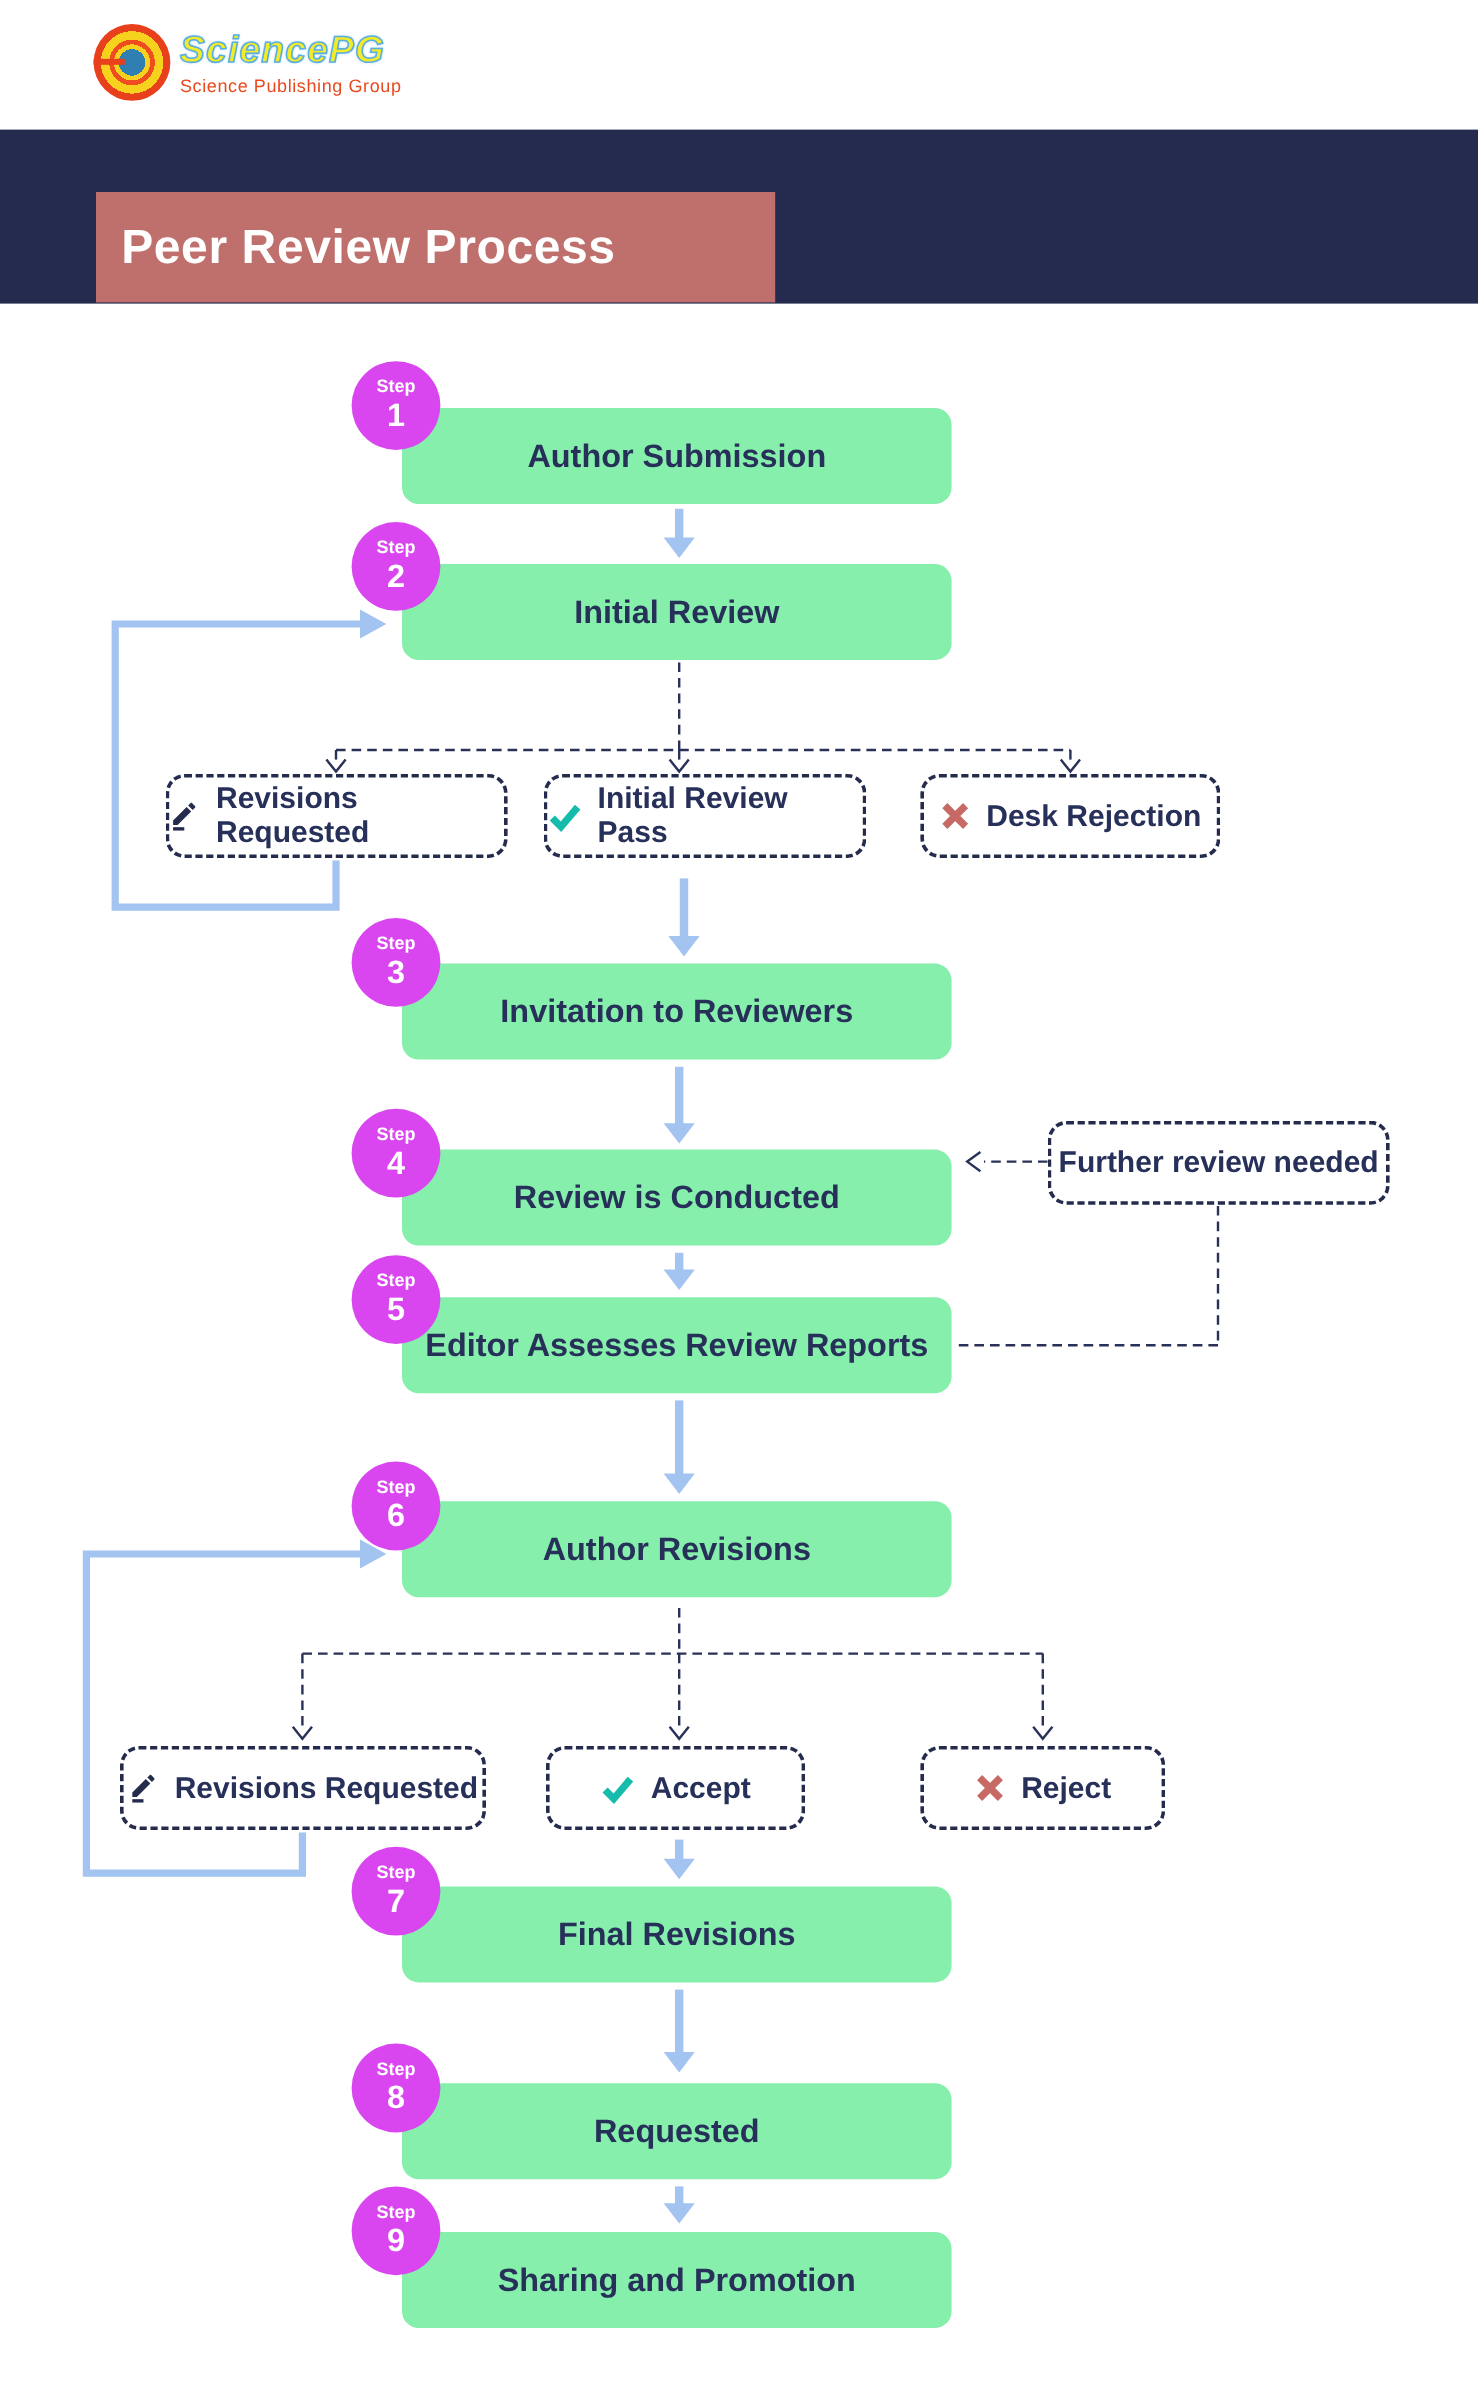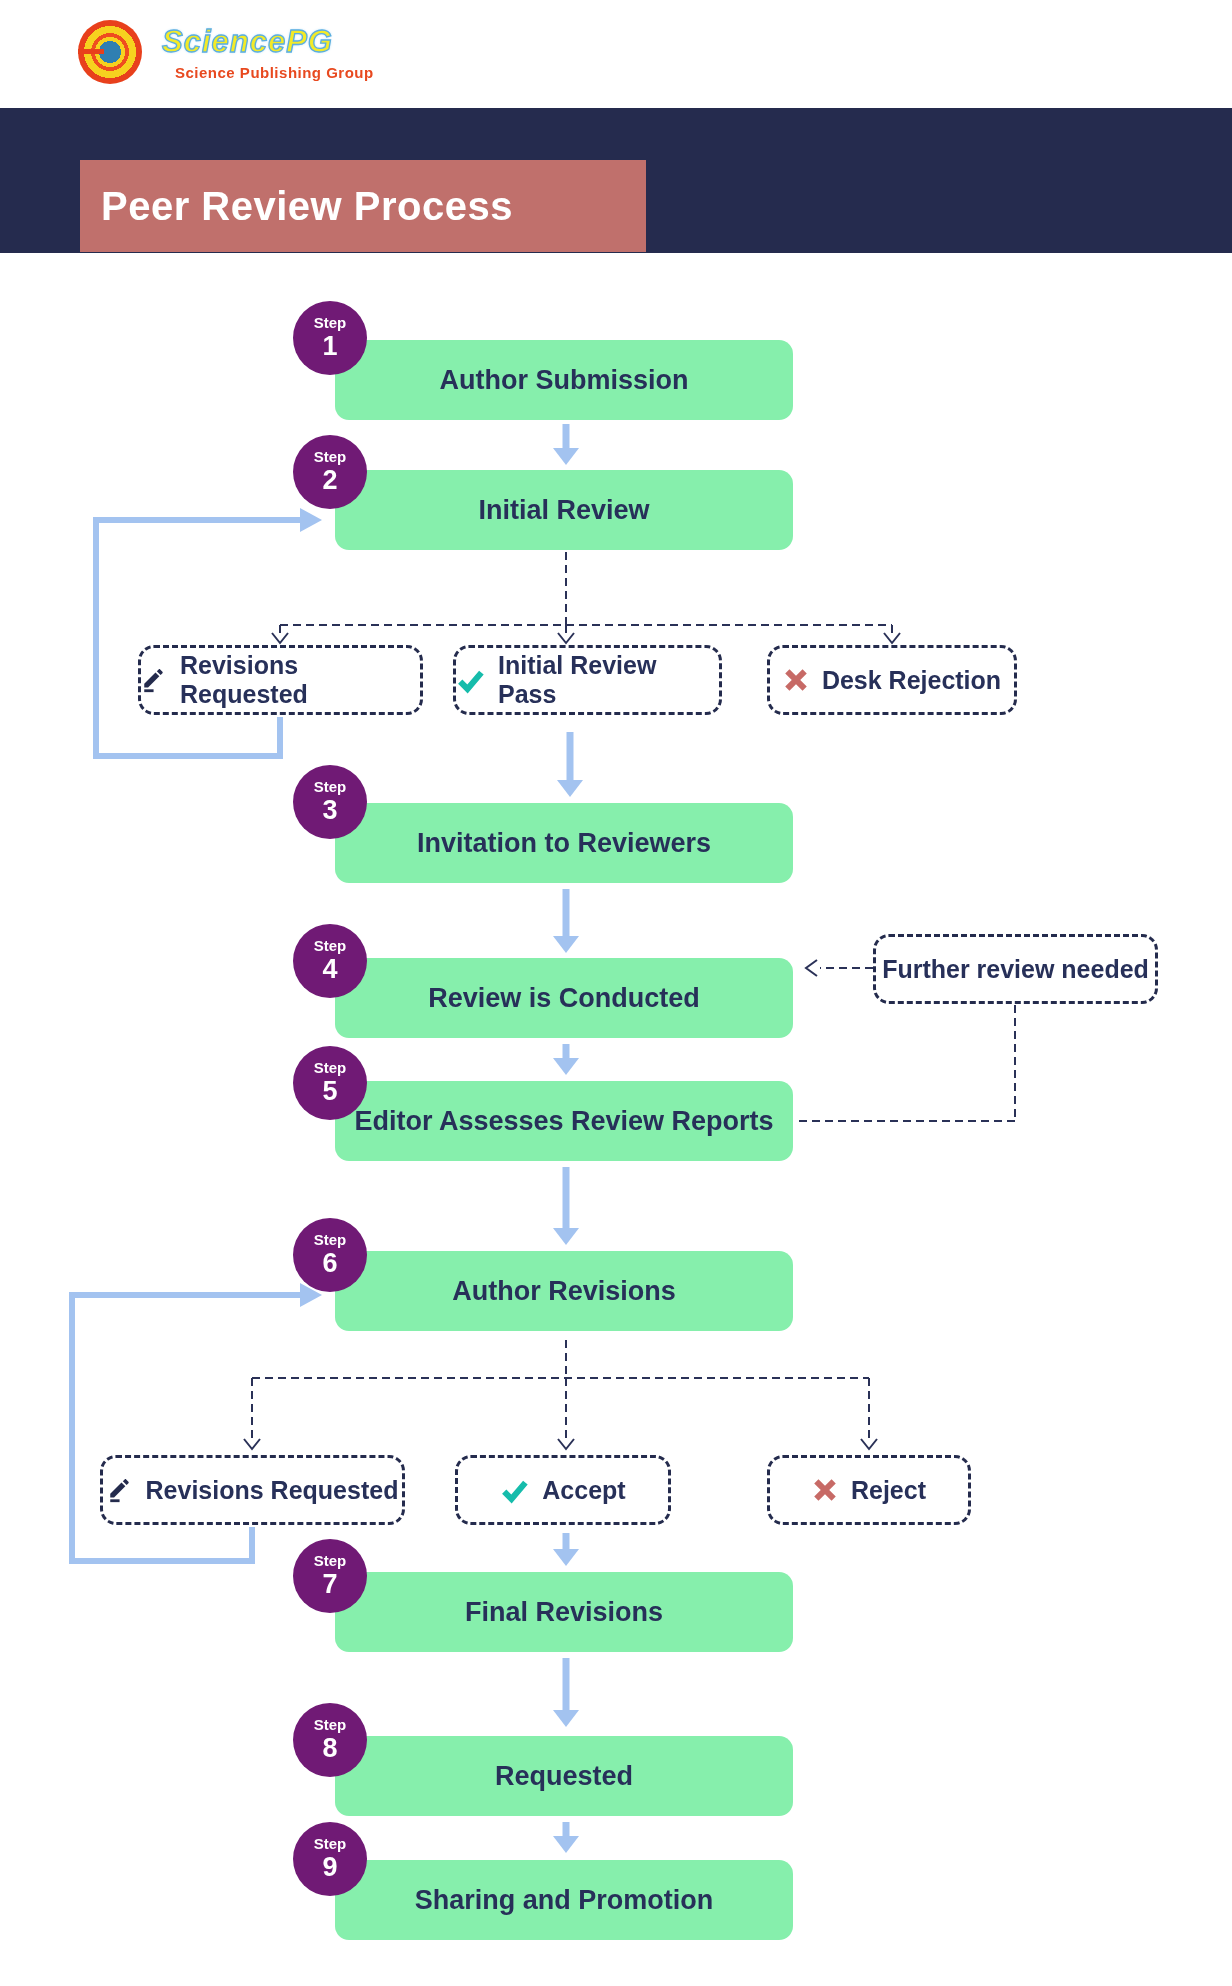--- a/index.html
+++ b/index.html
@@ -1,46 +1,46 @@
 <!DOCTYPE html>
 <html><head>
 <meta charset="utf-8">
 <style>
   html,body{margin:0;padding:0;background:#fff;}
   .page{position:relative;width:1232px;height:1986px;background:#ffffff;
         font-family:"Liberation Sans",sans-serif;overflow:hidden;}
 
   
-  .logo-row{position:absolute;left:78px;top:20px;display:flex;align-items:center;gap:20px;}
+  .logo-row{position:absolute;left:78px;top:20px;display:flex;align-items:center;gap:8px;}
   .emblem{position:relative;width:64px;height:64px;border-radius:50%;
           background:radial-gradient(circle at 50% 50%,
             #2f7fb2 0 11px,#f6d21f 11px 15px,#ef4d1f 15px 19px,
             #f6d21f 19px 26px,#e8401c 26px 32px);}
   .emblem::after{content:"";position:absolute;left:0;top:29px;width:26px;height:5px;background:#e8401c;}
   .logo-text{display:flex;flex-direction:column;}
   .brand{font-size:31px;font-weight:bold;font-style:italic;color:#f3ea28;letter-spacing:1px;
          -webkit-text-stroke:1.3px #5aade0;text-shadow:0 0 3px #9fd4f2;}
-  .tagline{margin-top:4px;font-size:15px;font-weight:bold;color:#e8491f;letter-spacing:.5px;margin-left:13px;}
+  .tagline{margin-top:4px;font-size:15px;font-weight:normal;color:#e8491f;letter-spacing:.5px;}
 
   
   .navy-band{position:absolute;left:0;top:108px;width:1232px;height:145px;background:#252b4e;}
   .title-banner{position:absolute;left:80px;top:160px;width:566px;height:92px;background:#c0706c;
                 color:#ffffff;font-size:40px;font-weight:bold;letter-spacing:.5px;
                 display:flex;align-items:center;padding-left:21px;box-sizing:border-box;}
 
   
   .wires{position:absolute;left:0;top:0;z-index:2;}
 
   
   .fbox{position:absolute;left:335px;width:458px;height:80px;background:#86efac;border-radius:14px;
         display:flex;align-items:center;justify-content:center;
         font-size:27px;font-weight:bold;color:#273059;z-index:3;}
 
   
-  .circle{position:absolute;left:293px;width:74px;height:74px;border-radius:50%;background:#701a75;
+  .circle{position:absolute;left:293px;width:74px;height:74px;border-radius:50%;background:#d946ef;
           color:#fff;display:flex;flex-direction:column;align-items:center;justify-content:center;
           line-height:1.08;z-index:4;}
   .c-step{font-size:15px;font-weight:bold;}
   .c-num{font-size:27px;font-weight:bold;}
 
   
   .dbox{position:absolute;height:70px;border:3px dashed #242b4d;border-radius:16px;background:#fff;
         display:flex;align-items:center;justify-content:center;gap:13px;
         font-size:25px;font-weight:bold;color:#273059;box-sizing:border-box;z-index:3;}
   .ic{display:flex;align-items:center;}

